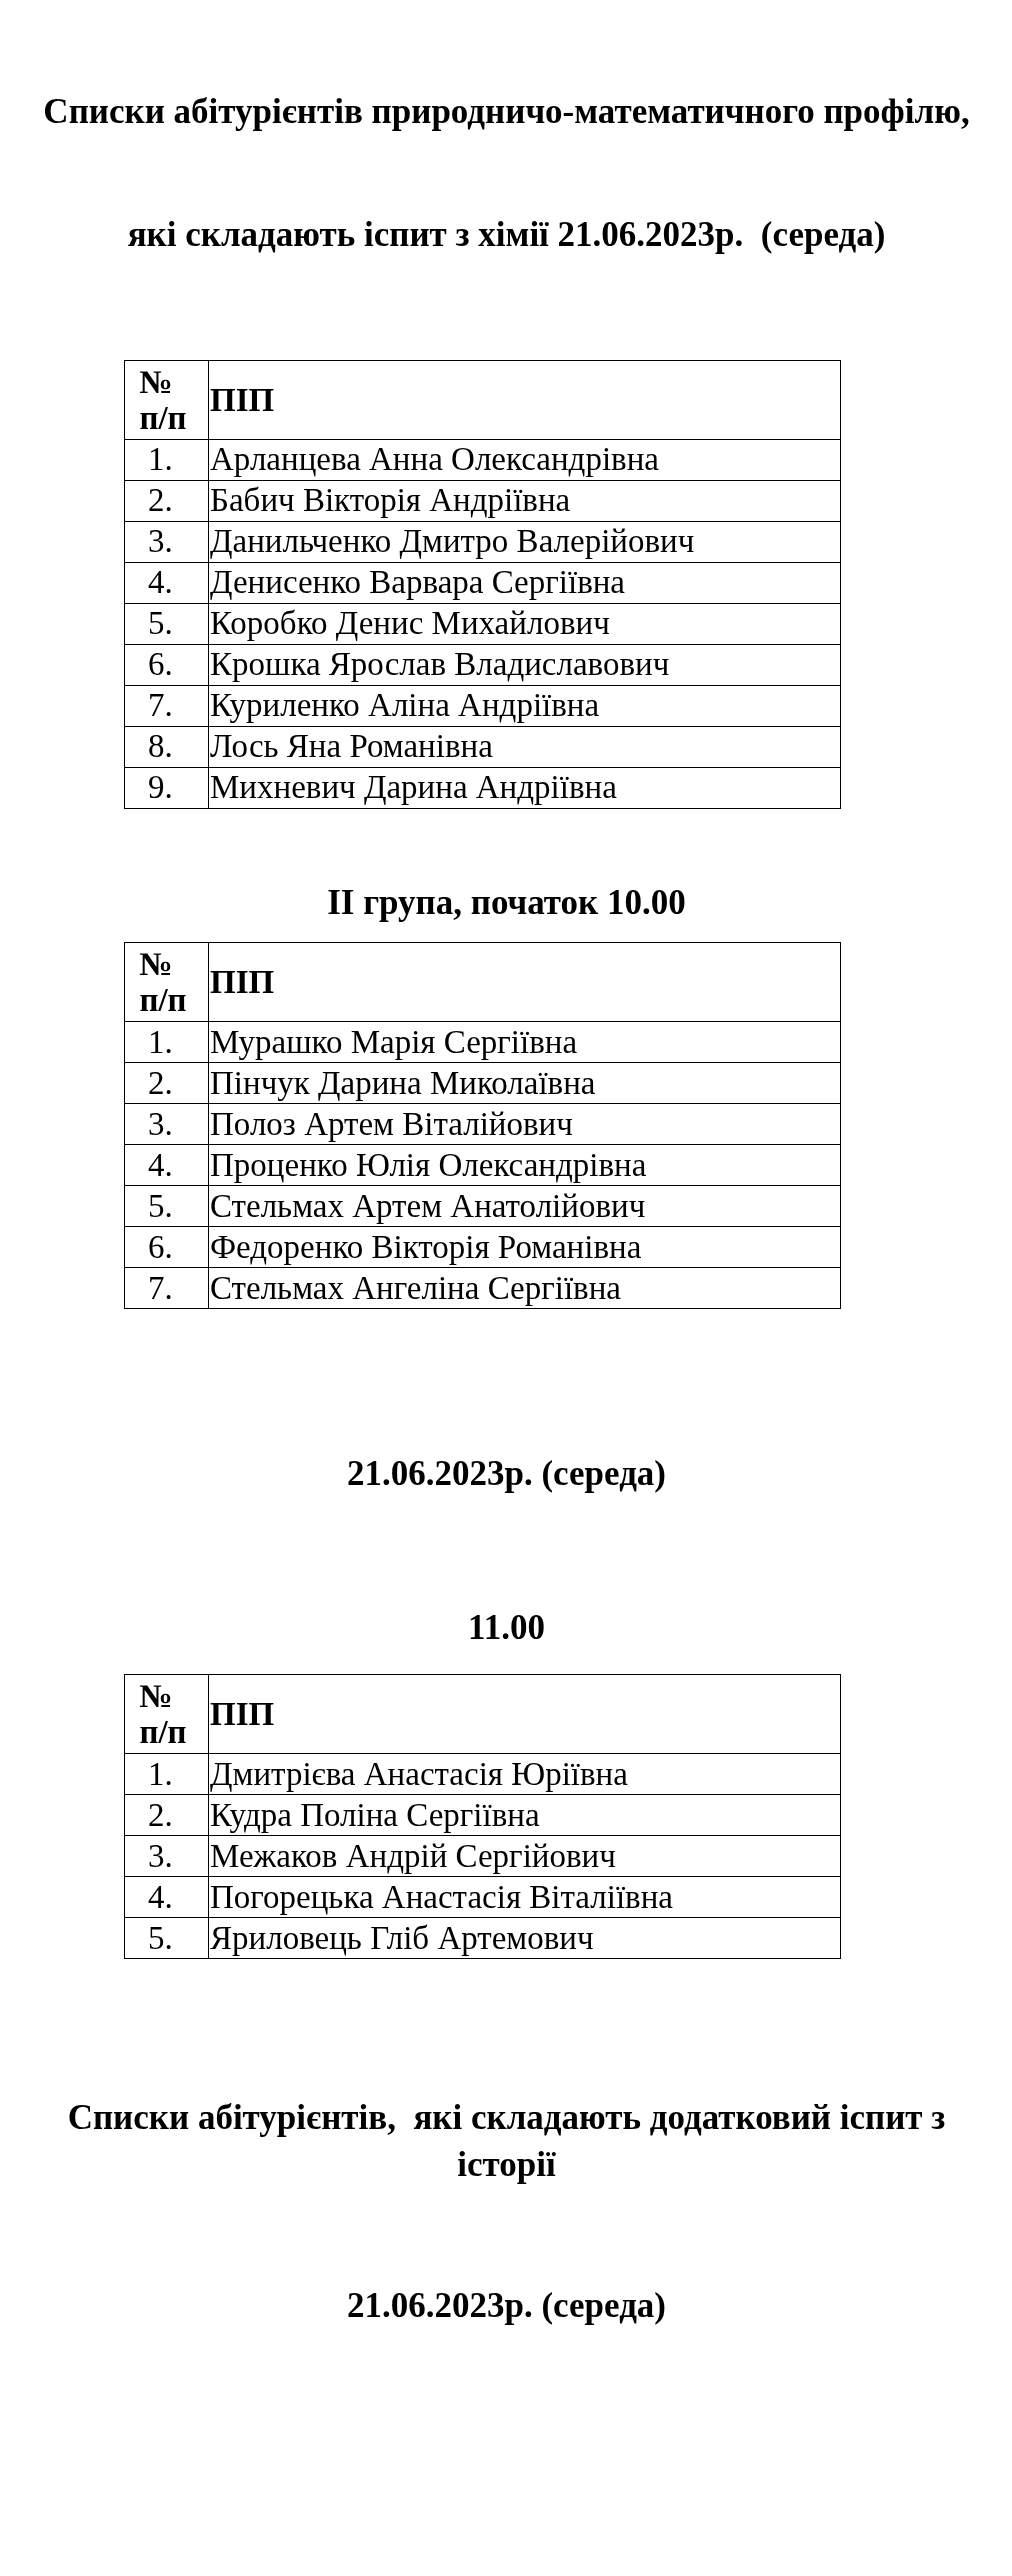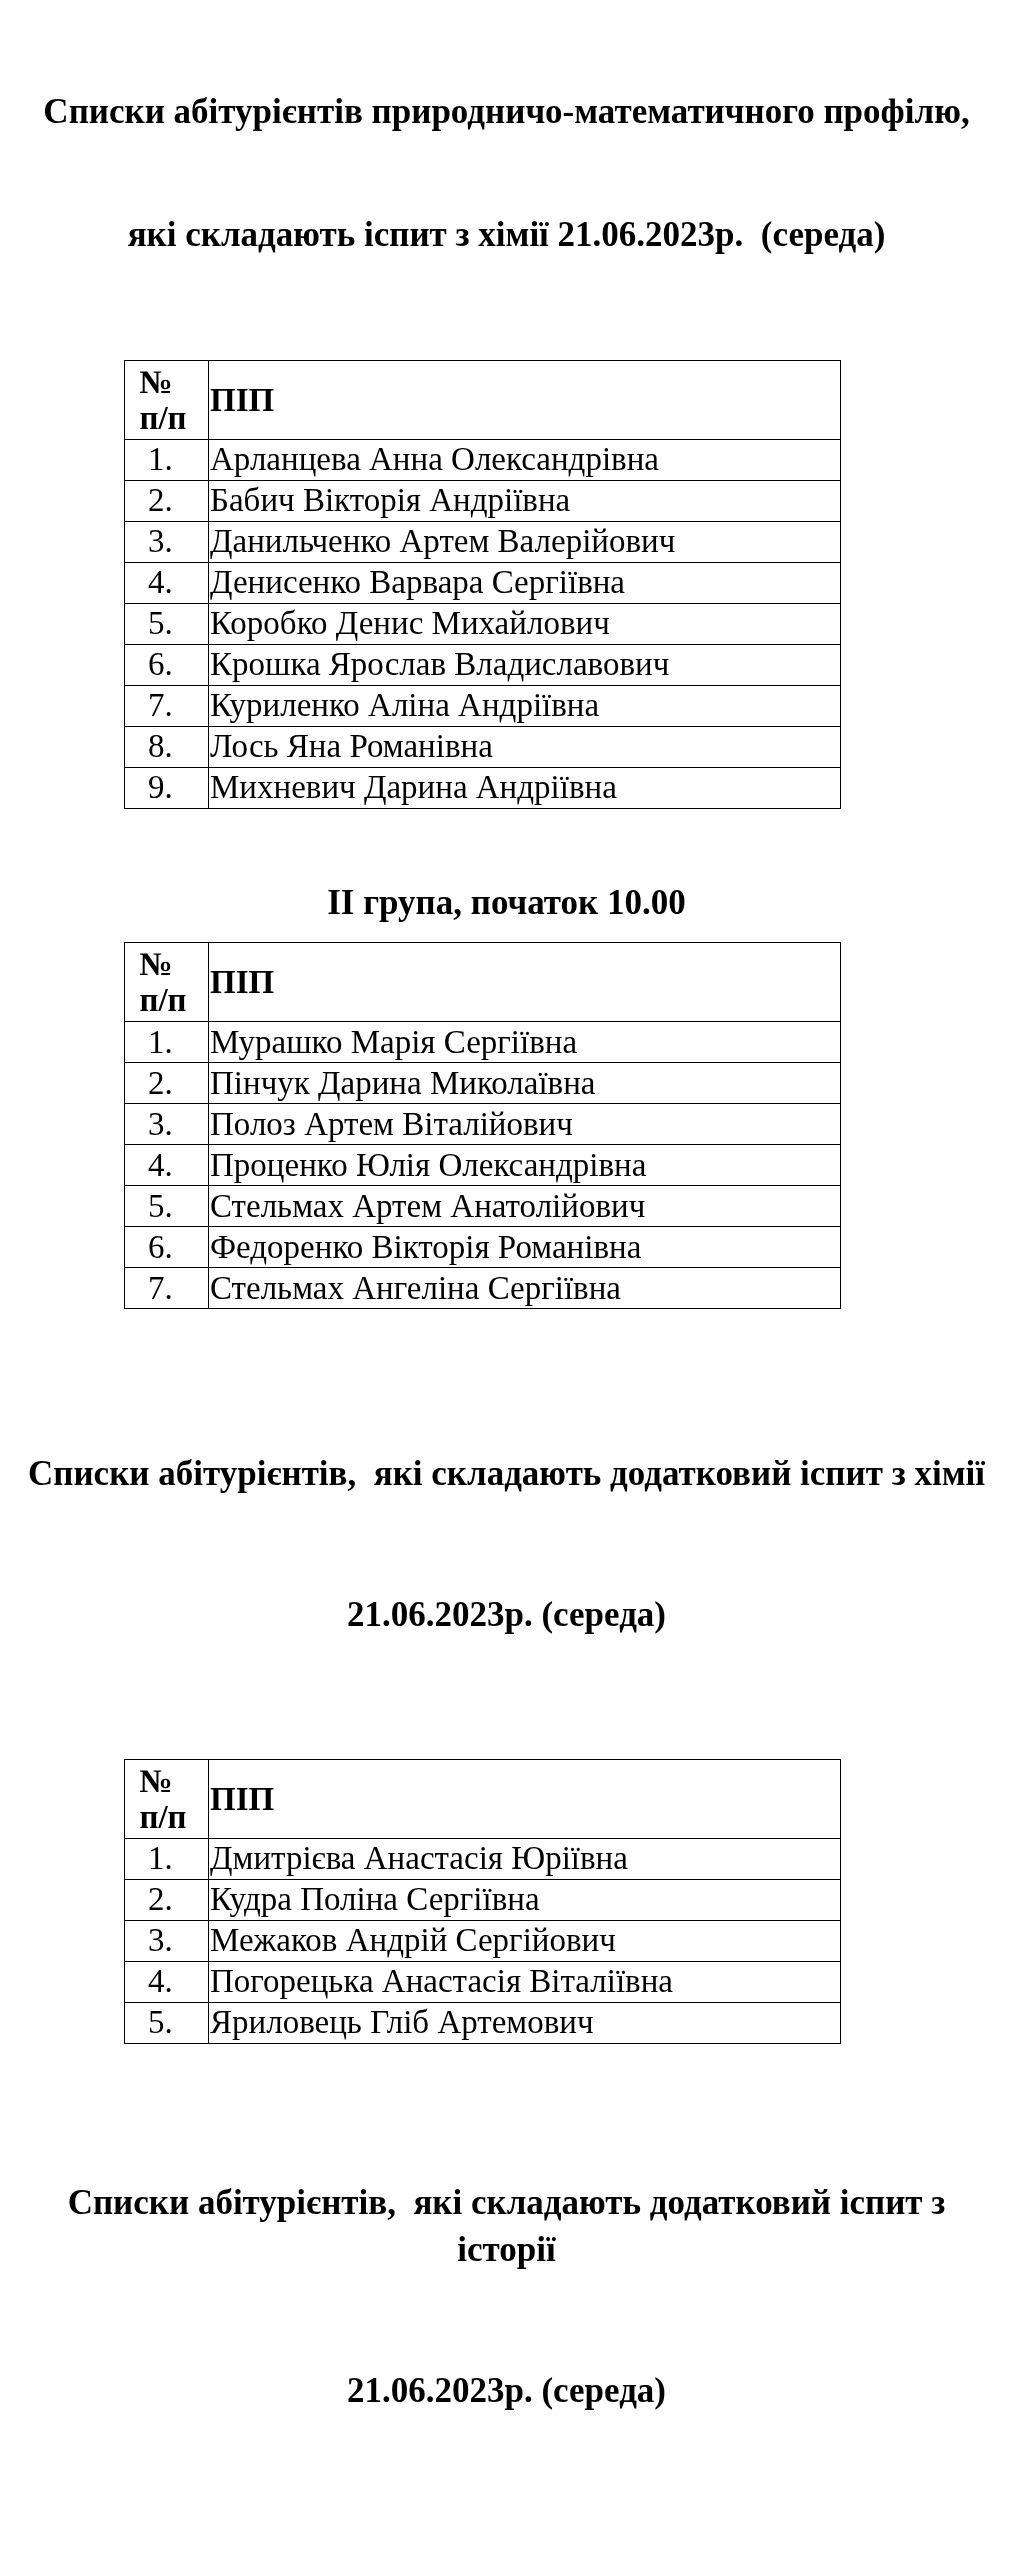--- a/index.html
+++ b/index.html
@@ -102,21 +102,21 @@
         <tr>
           <td class="col-num">1.</td>
           <td class="col-name">Арланцева Анна Олександрівна</td>
         </tr>
         <tr>
           <td class="col-num">2.</td>
           <td class="col-name">Бабич Вікторія Андріївна</td>
         </tr>
         <tr>
           <td class="col-num">3.</td>
-          <td class="col-name">Данильченко Артем Валерійович</td>
+          <td class="col-name">Данильченко Дмитро Валерійович</td>
         </tr>
         <tr>
           <td class="col-num">4.</td>
           <td class="col-name">Денисенко Варвара Сергіївна</td>
         </tr>
         <tr>
           <td class="col-num">5.</td>
           <td class="col-name">Коробко Денис Михайлович</td>
         </tr>
         <tr>
@@ -177,23 +177,23 @@
           <td class="col-name">Федоренко Вікторія Романівна</td>
         </tr>
         <tr>
           <td class="col-num">7.</td>
           <td class="col-name">Стельмах Ангеліна Сергіївна</td>
         </tr>
       </tbody>
     </table>
 
   <h1 class="sub-title" id="extra-chem-title">
-    <span class="t-line">Списки абітурієнтів,  які складають додатковий іспит з хімії</span>
     <span class="t-line">21.06.2023р. (середа)</span>
   </h1>
+  <h2 class="group-heading" id="time-11">11.00</h2>
   <table class="roster" id="table-3">
       <colgroup>
         <col class="c-num">
         <col class="c-name">
       </colgroup>
       <thead>
         <tr>
           <th class="col-num">№
 п/п</th>
           <th class="col-name">ПІП</th>

